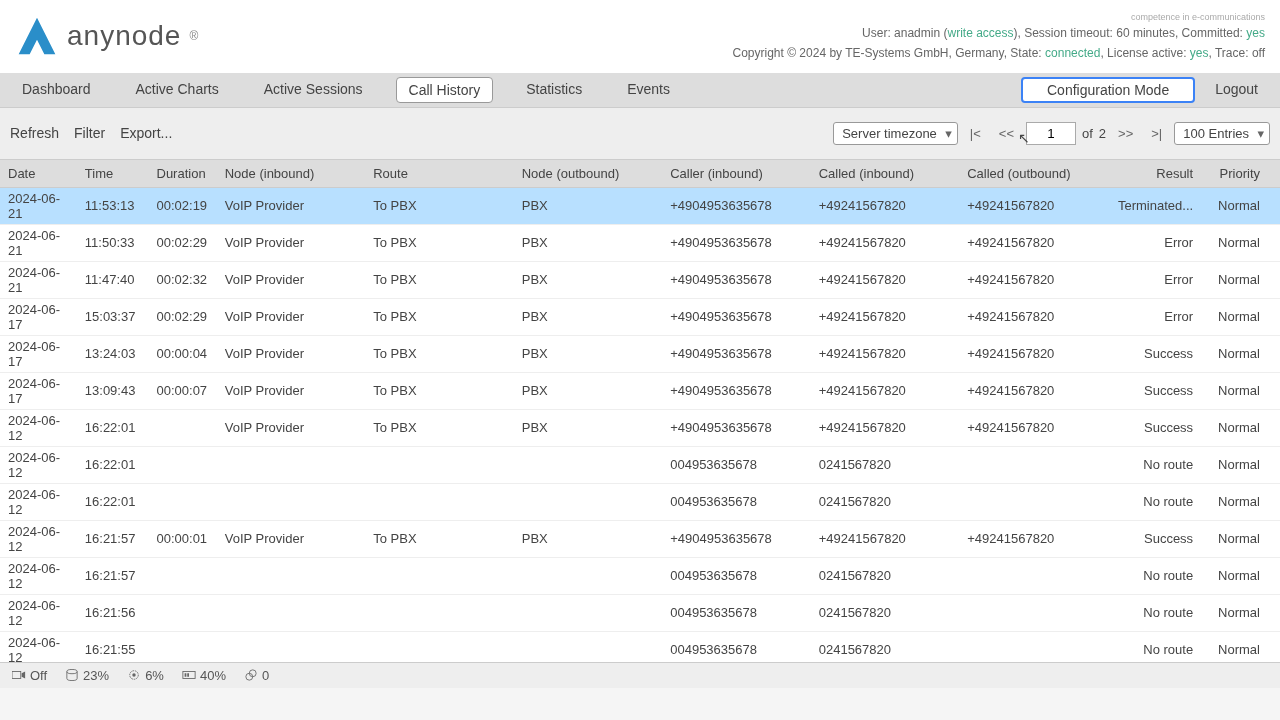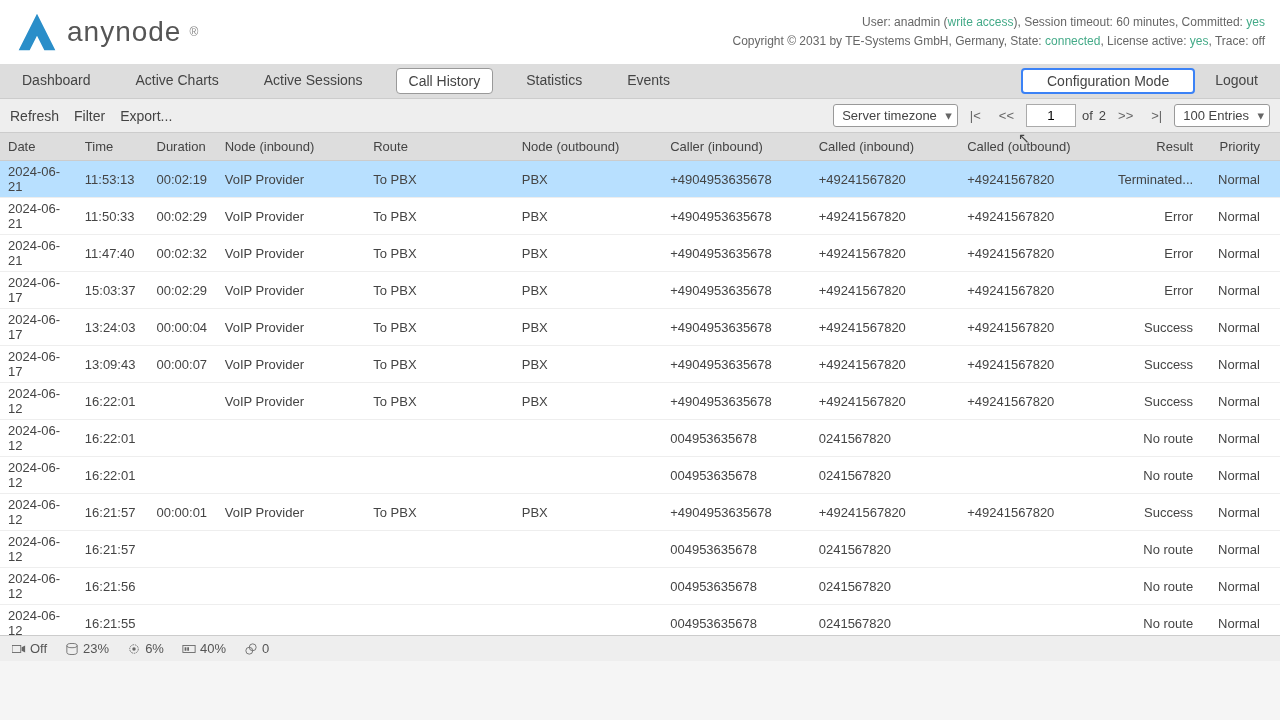--- a/index.html
+++ b/index.html
@@ -78,21 +78,21 @@
 .btn {
   padding: 3px 24px;
   background: #fff;
   border: 2px solid #3b82f6;
   border-radius: 4px;
   cursor: pointer;
   font-size: 14px;
 }
 .toolbar {
   background: #eee;
-  padding: 5px 10px;
+  padding: 14px 10px;
   display: flex;
   align-items: center;
   justify-content: space-between;
   border-bottom: 1px solid #ccc;
 }
 .toolbar-left { display: flex; gap: 15px; }
 .toolbar-item { cursor: pointer; font-size: 14px; }
 .toolbar-right { display: flex; align-items: center; gap: 6px; }
 .dropdown {
   padding: 3px 20px 3px 8px;
@@ -169,31 +169,32 @@
 
 <div class="header">
   <div class="logo">
     <svg class="logo-mark" width="44" height="44" viewBox="0 0 24 24">
         <path fill="#2a8ec9" d="M12 2 L2 22 L8 22 L12 14 L16 22 L22 22 Z"></path>
       </svg>
     <span class="logo-text">anynode</span>
     <span style="font-size:12px;color:#888;vertical-align:top;">®</span>
   </div>
   <div class="header-right">
+    <div class="te-sub">competence in e-communications</div>
     <div>
       <span>User:</span>
       <span>anadmin</span>
       (<span class="link">write access</span>),
       <span>Session timeout:</span>
       <span>60 minutes</span>,
       <span>Committed:</span>
       <span class="link">yes</span>
     </div>
     <div>
-      <span>Copyright © 2031 by TE-Systems GmbH, Germany, State:</span>
+      <span>Copyright © 2024 by TE-Systems GmbH, Germany, State:</span>
       <span class="link">connected</span>,
       <span>License active:</span>
       <span class="link">yes</span>,
       <span>Trace:</span>
       <span>off</span>
     </div>
   </div>
 </div>
 
 <div class="tabs">

